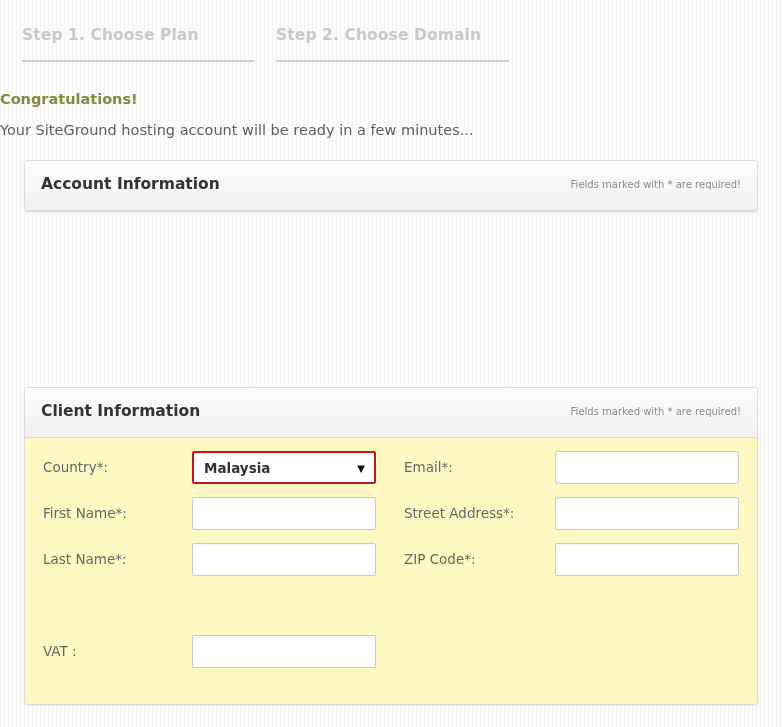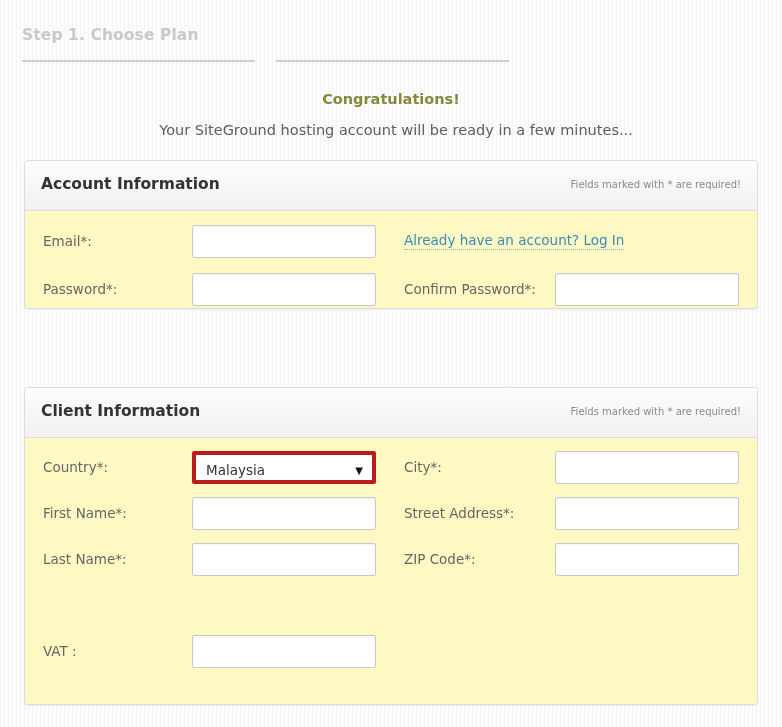--- a/index.html
+++ b/index.html
@@ -54,34 +54,33 @@
   .step-2 .rule { background: #cfcfcf; height: 2px; }
   .step-3 { left: 530px; color: #2b2b2b; }
   .step-3 .rule { background: #2b2b2b; height: 3px; }
 
   
   .congrats-wrap {
     position: absolute;
     top: 88px;
     left: 0;
     width: 782px;
-    text-align: center;
+    text-align: left;
   }
   .congrats-title {
     font-size: 14.5px;
     font-weight: bold;
     color: #85893b;
     line-height: 22px;
   }
   .congrats-sub {
     font-size: 14.5px;
     color: #5d5d5d;
     line-height: 22px;
     margin-top: 9px;
-    padding-left: 10px;
   }
 
   
   .panel {
     position: absolute;
     left: 24px;
     width: 734px;
     background: #fef9c3;
     border: 1px solid #dcdcdc;
     border-radius: 4px;
@@ -139,25 +138,26 @@
     font-family: "DejaVu Sans", sans-serif;
     font-size: 13.5px;
     color: #444;
     padding: 0 6px;
     outline: none;
   }
   .selectbox {
     position: absolute;
     width: 184px;
     height: 33px;
-    border: 4px solid #b91c1c;
+    border: 2px solid #b91c1c;
     border-radius: 2px;
     background: #ffffff;
     box-shadow: inset 0 1px 2px rgba(0,0,0,0.055);
     cursor: pointer;
+    font-weight: bold;
   }
   .selectbox .sel-value {
     position: absolute;
     left: 10px;
     top: 7px;
     font-size: 13.5px;
     color: #333333;
   }
   .selectbox .sel-arrow {
     position: absolute;
@@ -190,72 +190,57 @@
 <body>
 
 <div class="steps">
 
   <div class="step step-1">
     <span>Step 1. Choose Plan</span>
     <span class="rule"></span>
   </div>
 
   <div class="step step-2">
+    <span>Step 2. Choose Domain</span>
     <span class="rule"></span>
   </div>
 
 
 </div>
 
 <div class="congrats-wrap">
   <div class="congrats-title">Congratulations!</div>
   <div class="congrats-sub">Your SiteGround hosting account will be ready in a few minutes...</div>
 </div>
 
 <div class="panel" id="panel-account">
 
   <div class="panel-head">
     <div class="panel-title">Account Information</div>
     <div class="panel-note">Fields marked with * are required!</div>
   </div>
 
-  <div class="panel-body">
-
-    <div class="field" style="top:0;left:0;width:100%;height:48px;">
-      <span class="field-label col-l-label" style="top:22px;">Email*:</span>
-      <input class="textbox col-l-input" style="top: 14px;" type="text" value="">
-      <a class="link-login" style="left:379px;top:21px;">Already have an account? Log In</a>
-    </div>
-
-    <div class="field" style="top:48px;left:0;width:100%;height:49px;">
-      <span class="field-label col-l-label" style="top:22px;">Password*:</span>
-      <input class="textbox col-l-input" style="top: 14px;" type="password" value="">
-      <span class="field-label col-r-label" style="top:22px;">Confirm Password*:</span>
-      <input class="textbox col-r-input" style="top: 14px;" type="password" value="">
-    </div>
-
-  </div>
 </div>
 
 <div class="panel" id="panel-client">
 
   <div class="panel-head">
     <div class="panel-title">Client Information</div>
     <div class="panel-note">Fields marked with * are required!</div>
   </div>
 
   <div class="panel-body">
 
     <div class="field" style="top:0;left:0;width:100%;height:46px;">
       <span class="field-label col-l-label" style="top:21px;">Country*:</span>
       <div class="selectbox col-l-input" style="top:13px;">
         <span class="sel-value">Malaysia</span>
         <span class="sel-arrow">▼</span>
       </div>
-      <span class="field-label col-r-label" style="top:21px;">City*:</span>
+      <span class="field-label col-r-label" style="top:21px;">Email*:</span>
       <input class="textbox col-r-input" style="top: 13px;" type="text" value="">
     </div>
 
     <div class="field" style="top:46px;left:0;width:100%;height:46px;">
       <span class="field-label col-l-label" style="top:21px;">First Name*:</span>
       <input class="textbox col-l-input" style="top: 13px;" type="text" value="">
       <span class="field-label col-r-label" style="top:21px;">Street Address*:</span>
       <input class="textbox col-r-input" style="top: 13px;" type="text" value="">
     </div>
 

